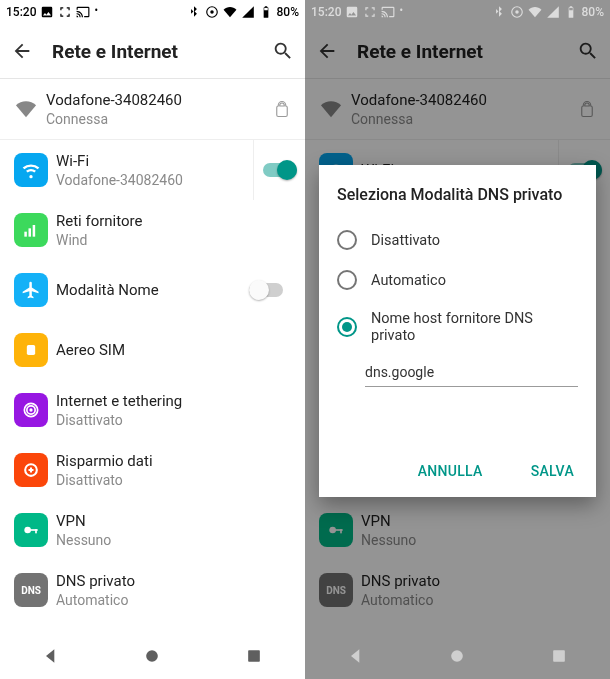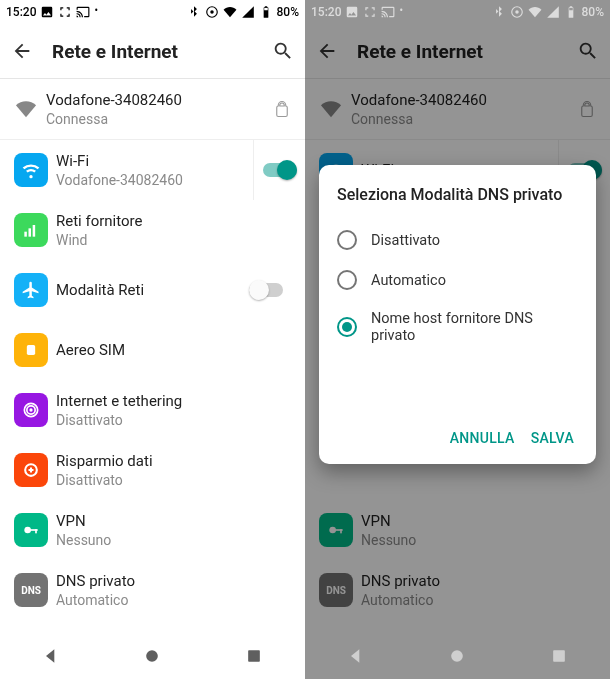--- a/index.html
+++ b/index.html
@@ -30,29 +30,29 @@
   .switch.off .thumb { background: #fafafa; left: 0; }
   .nav-bar { height: 46px; display: flex; align-items: center; justify-content: space-around; }
   .nav-bar .nb { width: 20px; height: 20px; display: flex; align-items: center; justify-content: center; }
   .nav-bar .nb svg { fill: #5f5f5f; }
   
   .screen.second::before { content:""; position:absolute; inset:0; background: rgba(0,0,0,.42); z-index: 5; }
   .screen.second .status-bar { position: relative; z-index: 6; color:#dcdcdc; }
   .screen.second .nav-bar { position: relative; z-index: 6; }
   .screen.second .nav-bar .nb svg { fill:#cfcfcf; }
 
-  .dialog { position: absolute; z-index: 10; left: 14px; right: 14px; top: 165px; background: #fff; border-radius: 10px; box-shadow: 0 8px 20px rgba(0,0,0,.35); padding: 20px 18px 10px; }
+  .dialog { position: absolute; z-index: 10; left: 14px; right: 14px; top: 165px; background: #fff; border-radius: 0; box-shadow: 0 8px 20px rgba(0,0,0,.35); padding: 20px 18px 10px; }
   .dialog .dlg-title { font-size: 16px; font-weight: 500; color: #222; margin-bottom: 16px; }
   .radio-row { display: flex; align-items: center; gap: 14px; padding: 10px 0; }
   .radio { width: 20px; height: 20px; border-radius: 50%; border: 2px solid #757575; display: flex; align-items: center; justify-content: center; flex-shrink:0; }
   .radio.sel { border-color: #009688; }
   .radio.sel::after { content:""; width: 10px; height: 10px; border-radius: 50%; background: #009688; }
   .radio-label { font-size: 14.5px; color: #333; }
   .dns-input { margin: 6px 0 0 28px; width: calc(100% - 28px); border: none; border-bottom: 1px solid #9b9b9b; font-size: 14px; padding: 4px 0 6px; color: #333; outline: none; }
-  .dlg-actions { display: flex; justify-content: flex-end; gap: 8px; margin-top: 68px; }
+  .dlg-actions { display: flex; justify-content: flex-end; gap: 40px; margin-top: 68px; }
   .dlg-btn { font-size: 14px; font-weight: 500; color: #009688; letter-spacing: .3px; padding: 8px 4px; cursor: pointer; }
 
   
   .ic-wifi-top svg, .lock-ico svg { fill:#878787; }
   .ic-blue { background:#06a7f0; } .ic-blue svg { fill:#fff; }
   .ic-green { background:#3cd95c; } .ic-green svg { fill:#fff; }
   .ic-sky { background:#14b1f7; } .ic-sky svg { fill:#fff; }
   .ic-yellow { background:#feb309; border-radius:8px; }
   .ic-purple { background:#9717e2; } .ic-purple svg { fill:#fff; stroke:#fff; }
   .ic-orange { background:#fb460a; } .ic-orange svg { fill:none; stroke:#fff; }
@@ -179,21 +179,21 @@
       </div>
     </div>
 
     <div class="row">
       <span class="app-icon ic-sky">
           <svg viewBox="0 0 24 24">
             <path d="M21 16v-2l-8-5V3.5a1.5 1.5 0 0 0-3 0V9l-8 5v2l8-2.5V19l-2 1.5V22l3.5-1 3.5 1v-1.5L13 19v-5.5l8 2.5z"></path>
           </svg>
         </span>
       <div class="txt">
-          <div class="t1">Modalità Reti</div>
+          <div class="t1">Modalità Nome</div>
         </div>
       <div class="switch off" style="margin-right:8px;">
           <div class="track"></div>
           <div class="thumb"></div>
         </div>
     </div>
 
     <div class="row">
       <span class="app-icon ic-yellow">
           <svg viewBox="0 0 24 24">
@@ -426,18 +426,19 @@
       <div class="radio-label">Disattivato</div>
     </div>
     <div class="radio-row">
       <div class="radio"></div>
       <div class="radio-label">Automatico</div>
     </div>
     <div class="radio-row">
       <div class="radio sel"></div>
       <div class="radio-label">Nome host fornitore DNS privato</div>
     </div>
+    <input class="dns-input" value="dns.google" style="">
     <div class="dlg-actions">
       <span class="dlg-btn">ANNULLA</span>
       <span class="dlg-btn">SALVA</span>
     </div>
   </div>
 </div>
 
 </body></html>

